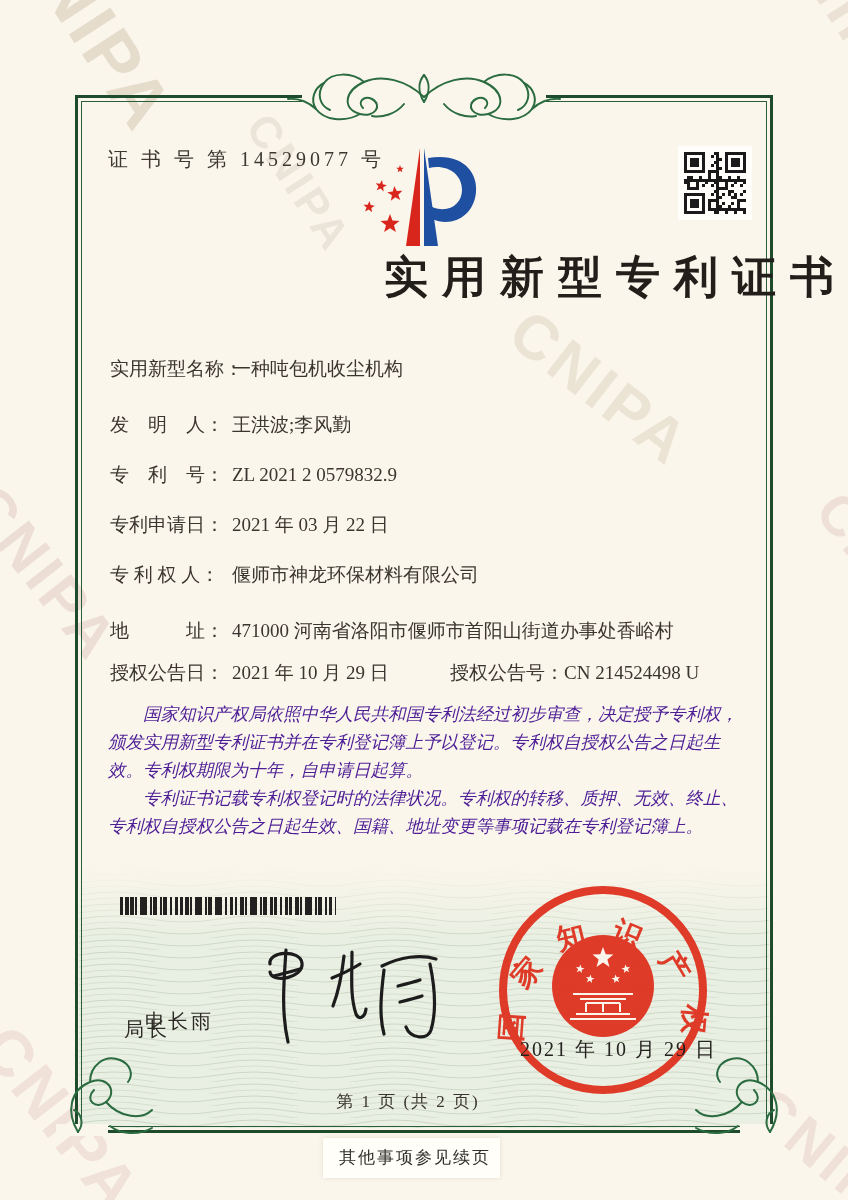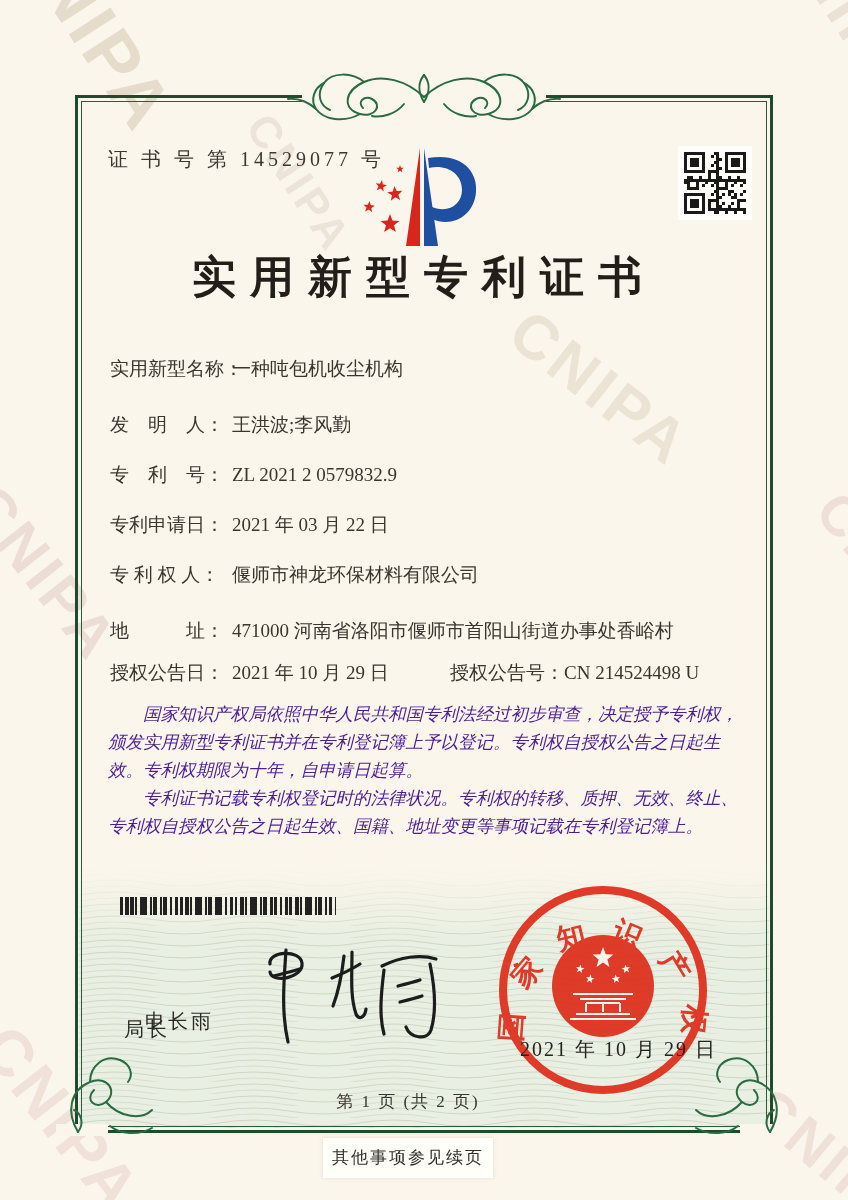--- a/index.html
+++ b/index.html
@@ -24,21 +24,21 @@
   .frame-inner{position:absolute;left:3px;top:3px;right:3px;bottom:3px;border:1px solid #2a5d38;}
 
   .deco{position:absolute;z-index:3;}
 
   
   #waves{position:absolute;left:79px;top:866px;z-index:2;}
 
   
   .cert-no{position:absolute;left:108px;top:146px;font-size:20px;color:#3c3831;
            letter-spacing:4px;z-index:4;}
-  .title{position:absolute;left:0;top:248px;width:848px;text-align:center;font-size:44px;
+  .title{position:absolute;left:0;top:248px;width:848px;text-align:right;font-size:44px;
          font-weight:bold;color:#221e1a;letter-spacing:14px;z-index:4;}
   .row{position:absolute;left:110px;font-size:19px;color:#3a352e;z-index:4;white-space:nowrap;}
   .row .lab{display:inline-block;width:122px;}
   .row .val{display:inline-block;}
   .grant-right{position:absolute;left:340px;top:0;}
   .grant-right .gval{font-family:"Liberation Serif","DejaVu Serif",serif;}
   .paras{position:absolute;left:108px;top:700px;width:634px;z-index:4;color:#4c1d95;
          font-size:17.5px;line-height:28px;font-style:italic;}
   .paras p{margin:0;text-indent:2em;}
 
@@ -53,21 +53,21 @@
   #sig-svg{position:absolute;left:248px;top:938px;z-index:4;}
 
   #seal{position:absolute;left:495px;top:882px;z-index:5;opacity:.94;}
   .seal-date{position:absolute;left:520px;top:1036px;font-size:20px;color:#24221f;
              letter-spacing:2px;z-index:6;white-space:nowrap;}
 
   .page-info{position:absolute;left:58px;top:1090px;width:700px;text-align:center;
              font-size:17px;color:#3a352e;letter-spacing:2px;z-index:4;}
   .cont-box{position:absolute;left:323px;top:1138px;width:170px;height:40px;line-height:40px;
             background:#fffef9;text-align:center;font-size:17px;color:#33302a;
-            letter-spacing:2px;z-index:4;box-shadow:0 0 4px rgba(180,170,150,.35);}
+            letter-spacing:2px;z-index:4;box-shadow:0 0 4px rgba(180,170,150,.35);padding-left:7px;}
 
   .qr-wrap{position:absolute;left:678px;top:146px;width:74px;height:74px;background:#fffefb;
            z-index:4;display:flex;align-items:center;justify-content:center;}
   #logo{position:absolute;left:360px;top:144px;z-index:4;}
 </style>
 </head>
 <body>
 
 <div id="page">
 

